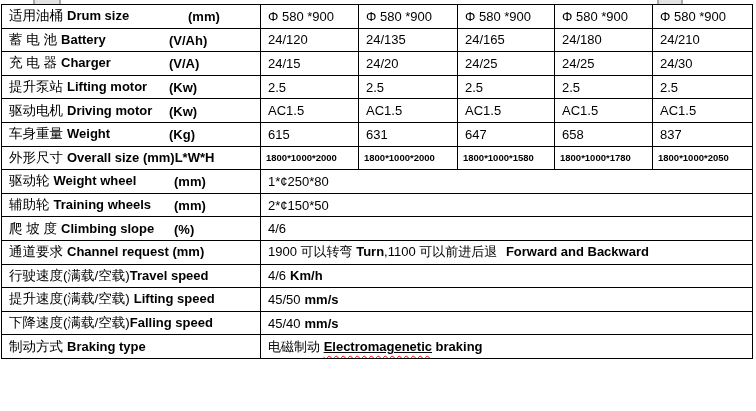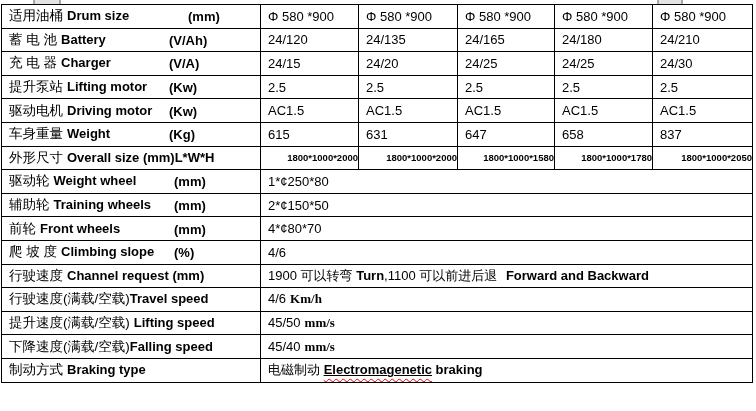--- a/index.html
+++ b/index.html
@@ -17,24 +17,24 @@
   tr{height:23.6px;}
   td{border:1.5px solid #000;vertical-align:middle;overflow:hidden;}
   td.lbl{position:relative;padding:0 0 0 7px;font-size:13px;white-space:nowrap;}
   .zh{font-weight:normal;font-size:13.5px;}
   .en{font-weight:bold;margin-left:4px;}
   tr.nogap .en{margin-left:0;}
   .unit{position:absolute;left:167px;top:50%;transform:translateY(-50%);font-weight:bold;font-size:13px;}
   tr.u186 .unit{left:186px;}
   tr.u172 .unit{left:172px;}
   td.val{padding:0 0 0 7px;font-size:13px;font-weight:normal;white-space:nowrap;margin-top:24px;}
-  td.val.sm{font-size:9.5px;font-weight:bold;padding-left:13px;text-align:right;}
+  td.val.sm{font-size:9.5px;font-weight:bold;padding-left:5px;}
   .b{font-weight:bold;}
   .gap{margin-left:5px;}
-  .bu{font-weight:bold;margin-left:4px;font-family:Liberation Serif, serif;}
+  .bu{font-weight:bold;margin-left:4px;}
   .u-solid{text-decoration:underline solid #000 1px;}
   .u-wavy{font-weight:bold;text-decoration:underline wavy #e00000 1px;text-underline-offset:4px;}
 </style>
 </head>
 <body>
 
 <div class="artifact" id="art1"></div>
 <div class="artifact" id="art2"></div>
 
 <table class="spec">
@@ -115,32 +115,28 @@
   <tr class="u172">
     <td class="lbl"><span class="zh">驱动轮</span><span class="en">Weight wheel</span><span class="unit">(mm)</span></td>
     <td class="val" colspan="5">1*¢250*80</td>
   </tr>
 
   <tr class="u172">
     <td class="lbl"><span class="zh">辅助轮</span><span class="en">Training wheels</span><span class="unit">(mm)</span></td>
     <td class="val" colspan="5">2*¢150*50</td>
   </tr>
 
-  <tr class="u172">
-    <td class="lbl"><span class="zh">前轮</span><span class="en">Front wheels</span><span class="unit">(mm)</span></td>
-    <td class="val" colspan="5">4*¢80*70</td>
-  </tr>
 
   <tr class="u172">
     <td class="lbl"><span class="zh">爬 坡 度</span><span class="en">Climbing slope</span><span class="unit">(%)</span></td>
     <td class="val" colspan="5">4/6</td>
   </tr>
 
   <tr>
-    <td class="lbl"><span class="zh">行驶速度</span><span class="en">Channel request (mm)</span></td>
+    <td class="lbl"><span class="zh">通道要求</span><span class="en">Channel request (mm)</span></td>
     <td class="val" colspan="5"><span>1900 可以转弯 </span><span class="b">Turn</span><span>,1100 可以前进后退 </span><span class="b gap">Forward and Backward</span></td>
   </tr>
 
   <tr class="nogap">
     <td class="lbl"><span class="zh">行驶速度(满载/空载)</span><span class="en">Travel speed</span></td>
     <td class="val" colspan="5"><span>4/6</span><span class="bu">Km/h</span></td>
   </tr>
 
   <tr>
     <td class="lbl"><span class="zh">提升速度(满载/空载)</span><span class="en">Lifting speed</span></td>

